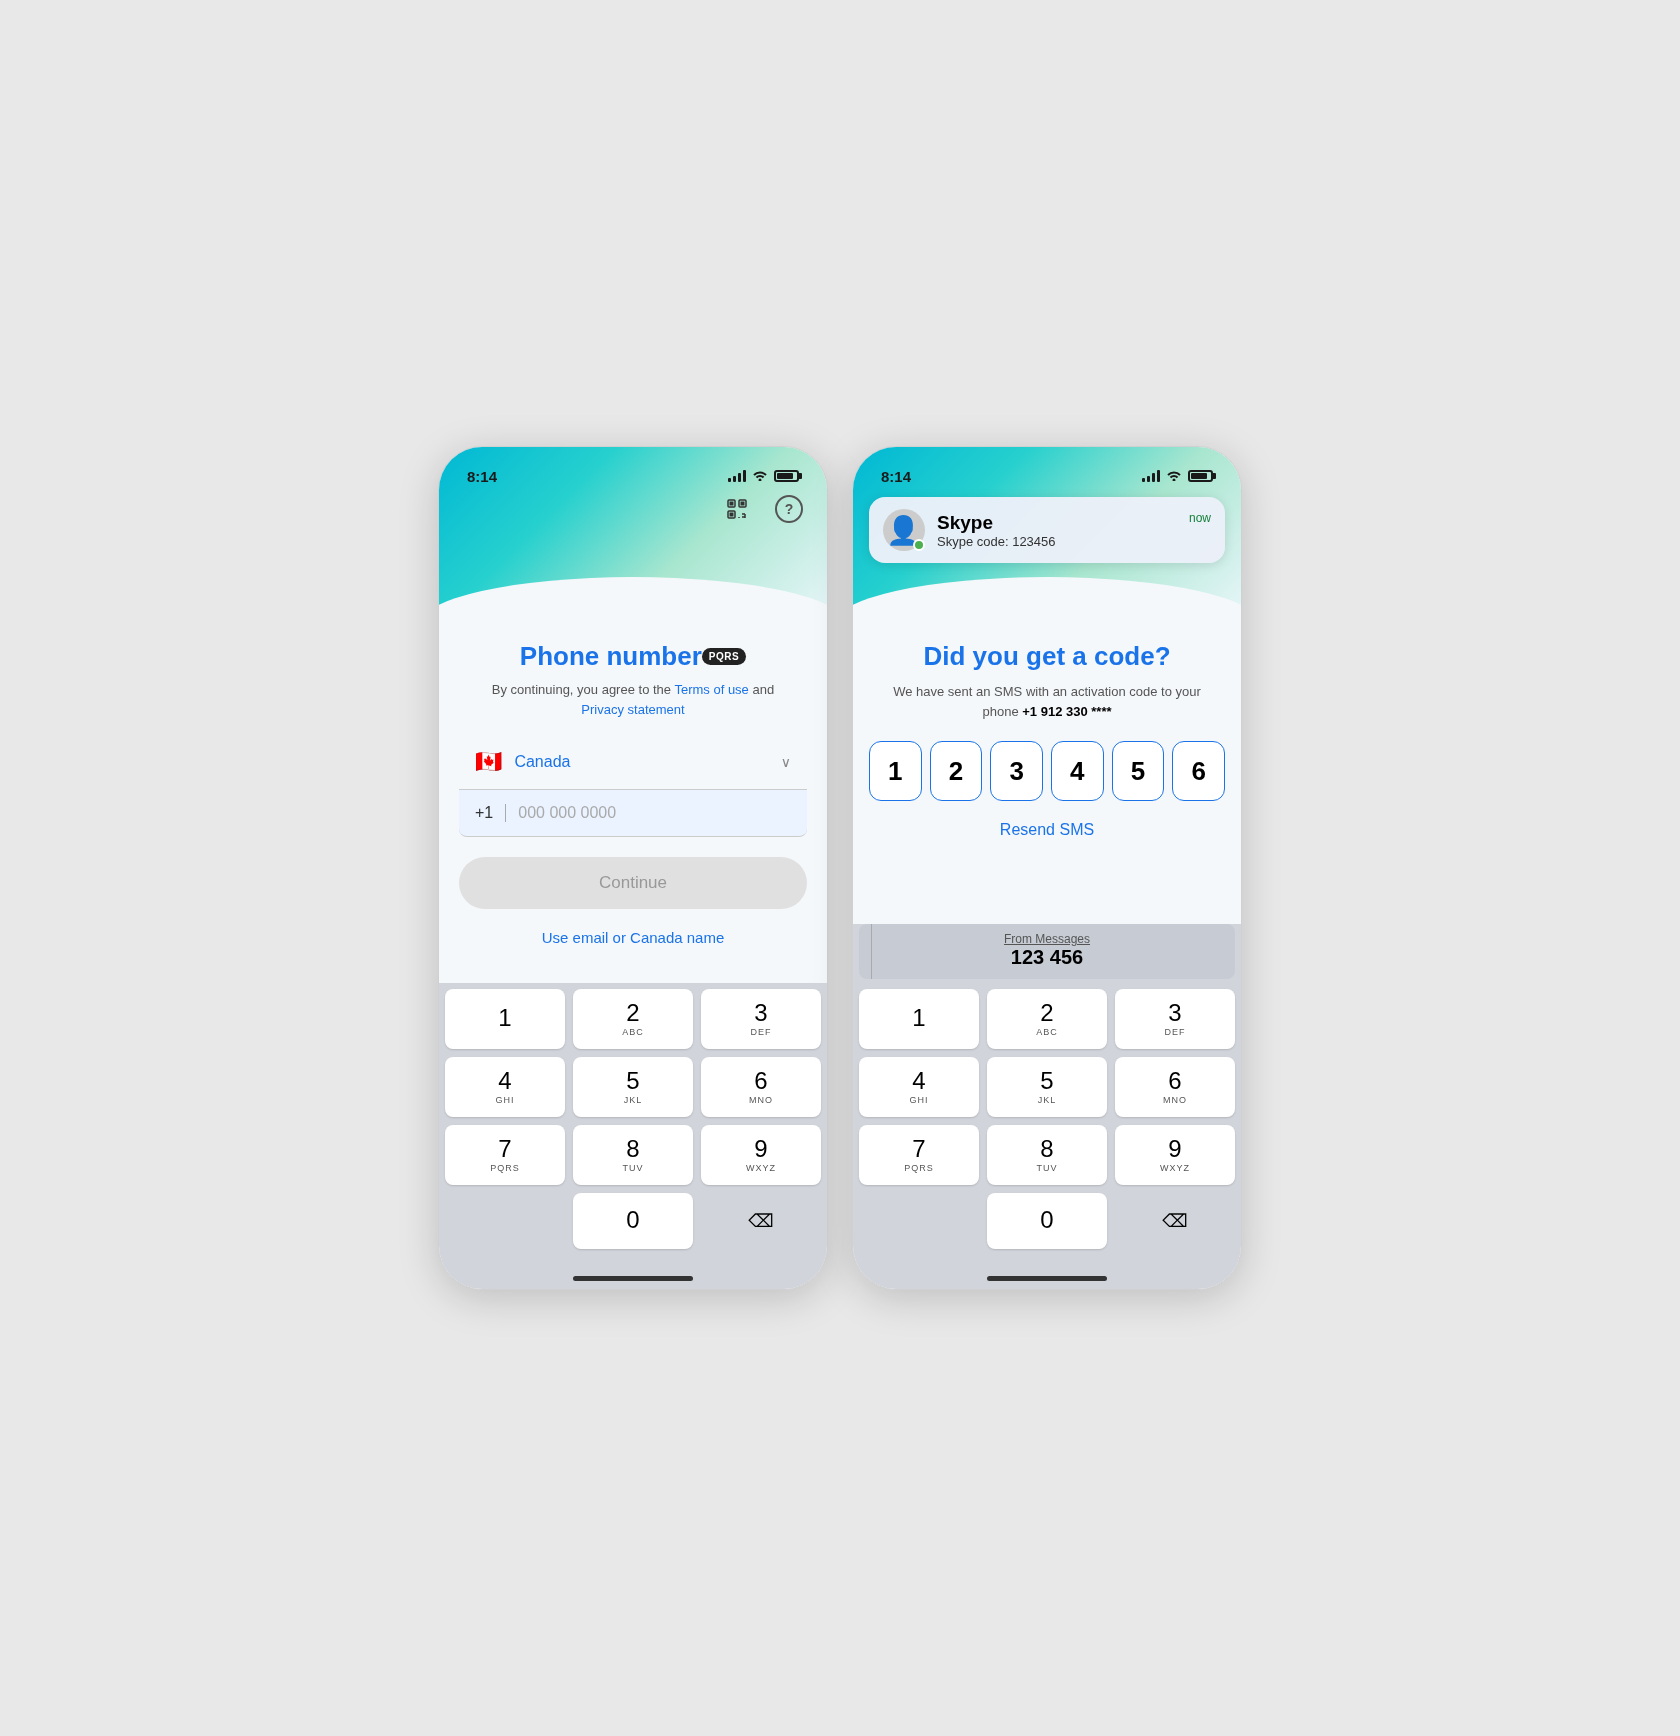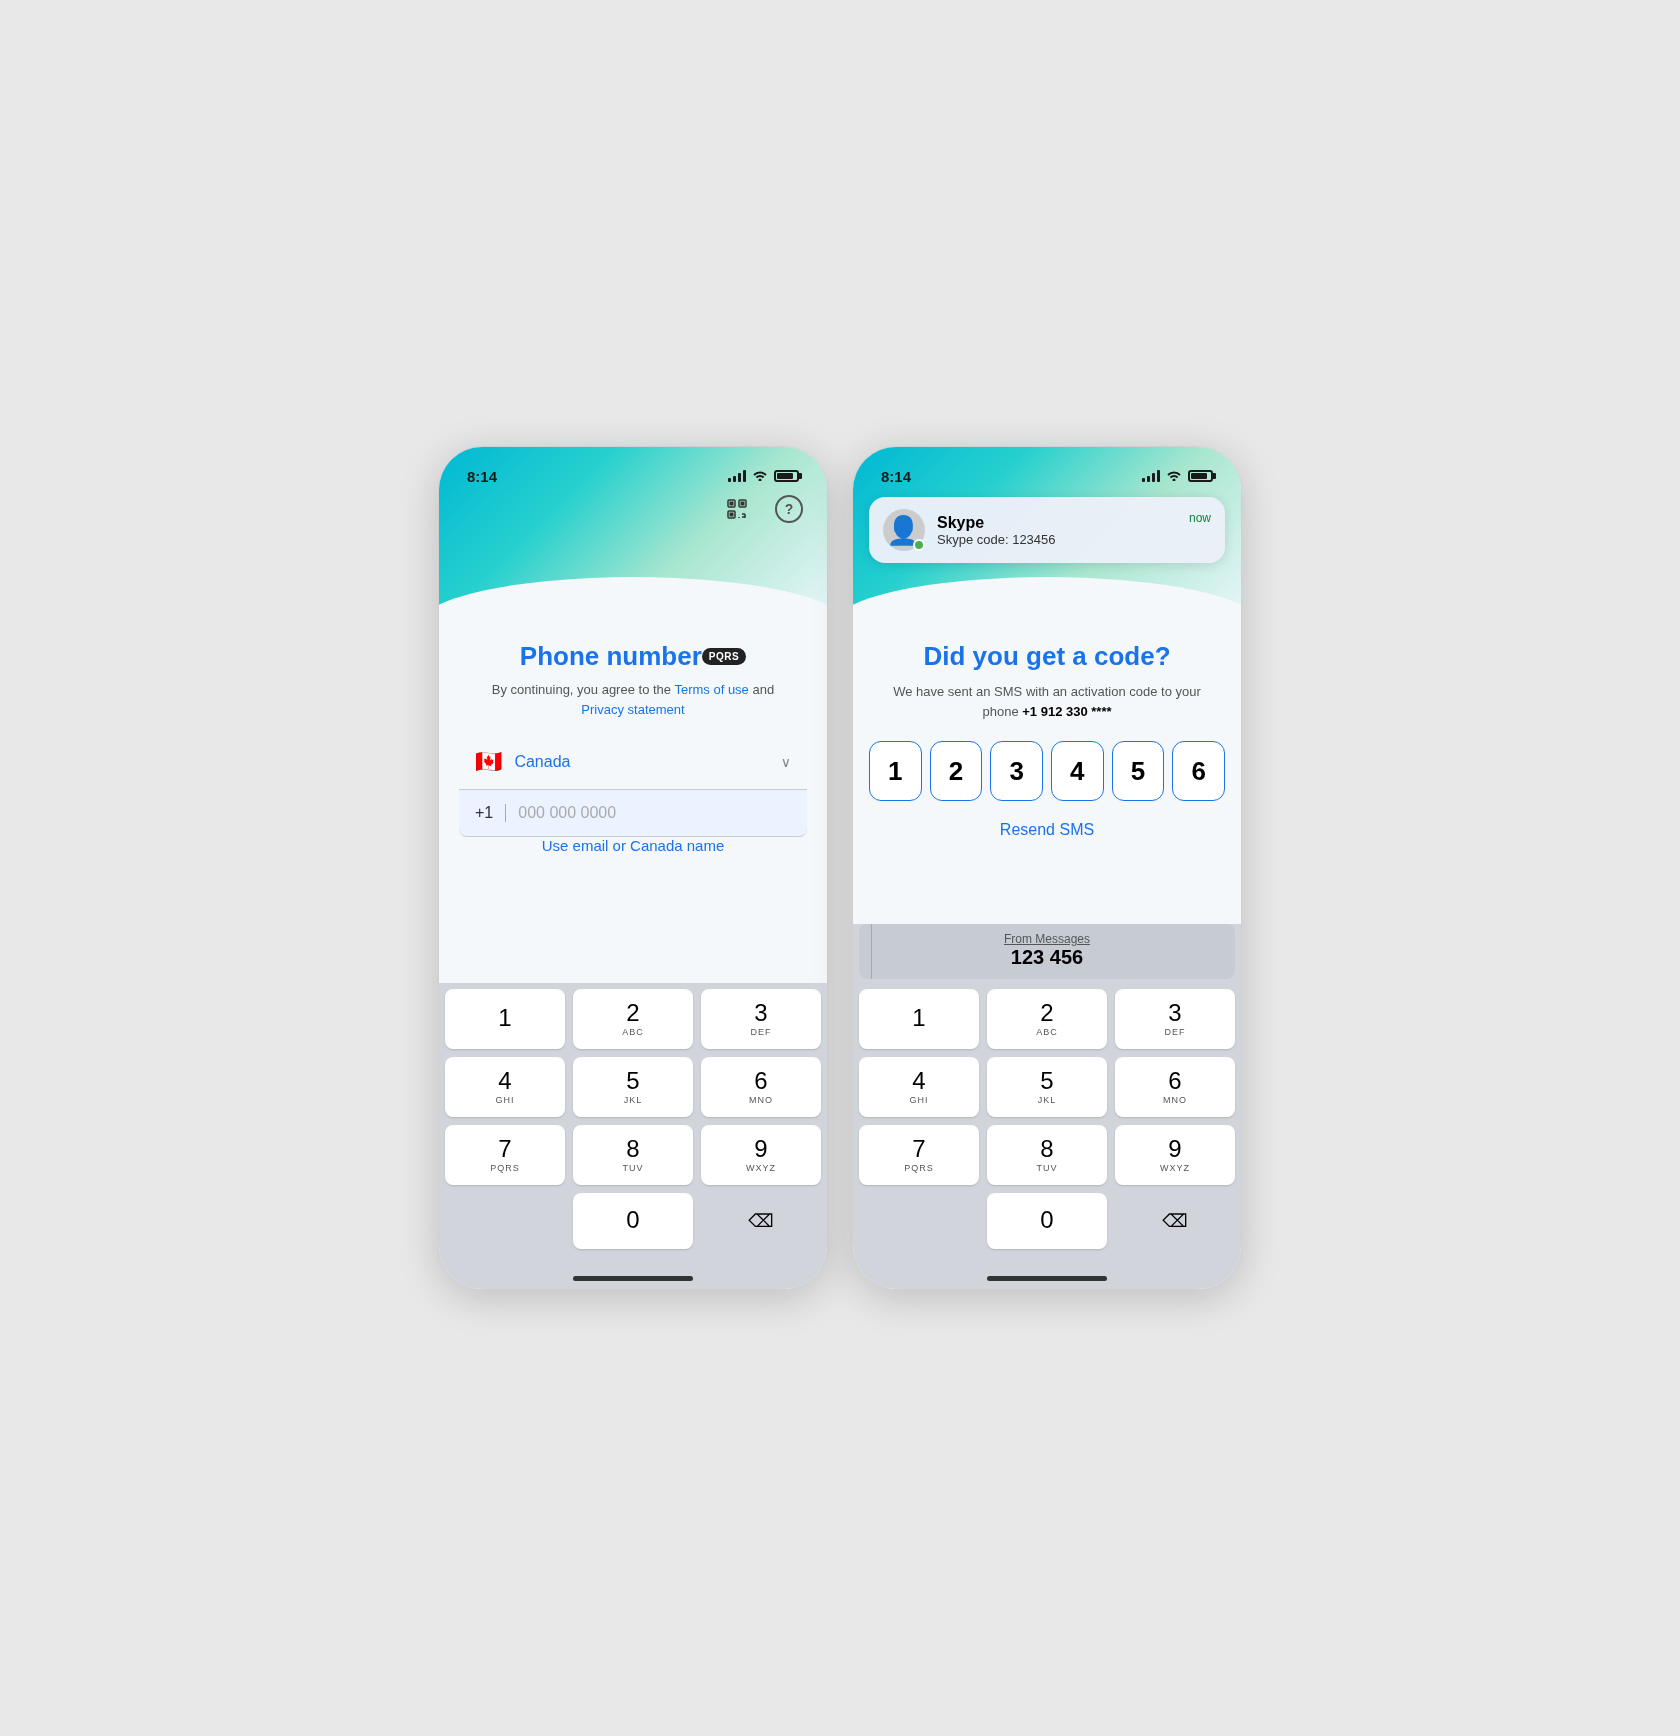--- a/index.html
+++ b/index.html
@@ -362,21 +362,21 @@
       width: 12px;
       height: 12px;
       background: #4caf50;
       border-radius: 50%;
       border: 2px solid white;
     }
     .notif-content {
       flex: 1;
     }
     .notif-title {
-      font-size: 16px;
+      font-size: 19px;
       font-weight: 700;
       color: #000;
     }
     .notif-body {
       font-size: 13px;
       color: #333;
     }
     .notif-time {
       font-size: 12px;
       color: #15803d;
@@ -518,20 +518,21 @@
         <span class="country-name">Canada</span>
       </div>
       <span class="chevron">∨</span>
     </div>
 
     <div class="phone-input-row">
       <span class="country-code">+1</span>
       <span class="phone-placeholder">000 000 0000</span>
     </div>
 
+    <div class="continue-btn">Continue</div>
 
     <div class="email-link">Use email or Canada name</div>
 
     <div class="keypad">
       <div class="key">
         <span class="key-number">1</span>
         <span class="key-letters"></span>
       </div>
       <div class="key">
         <span class="key-number">2</span>

